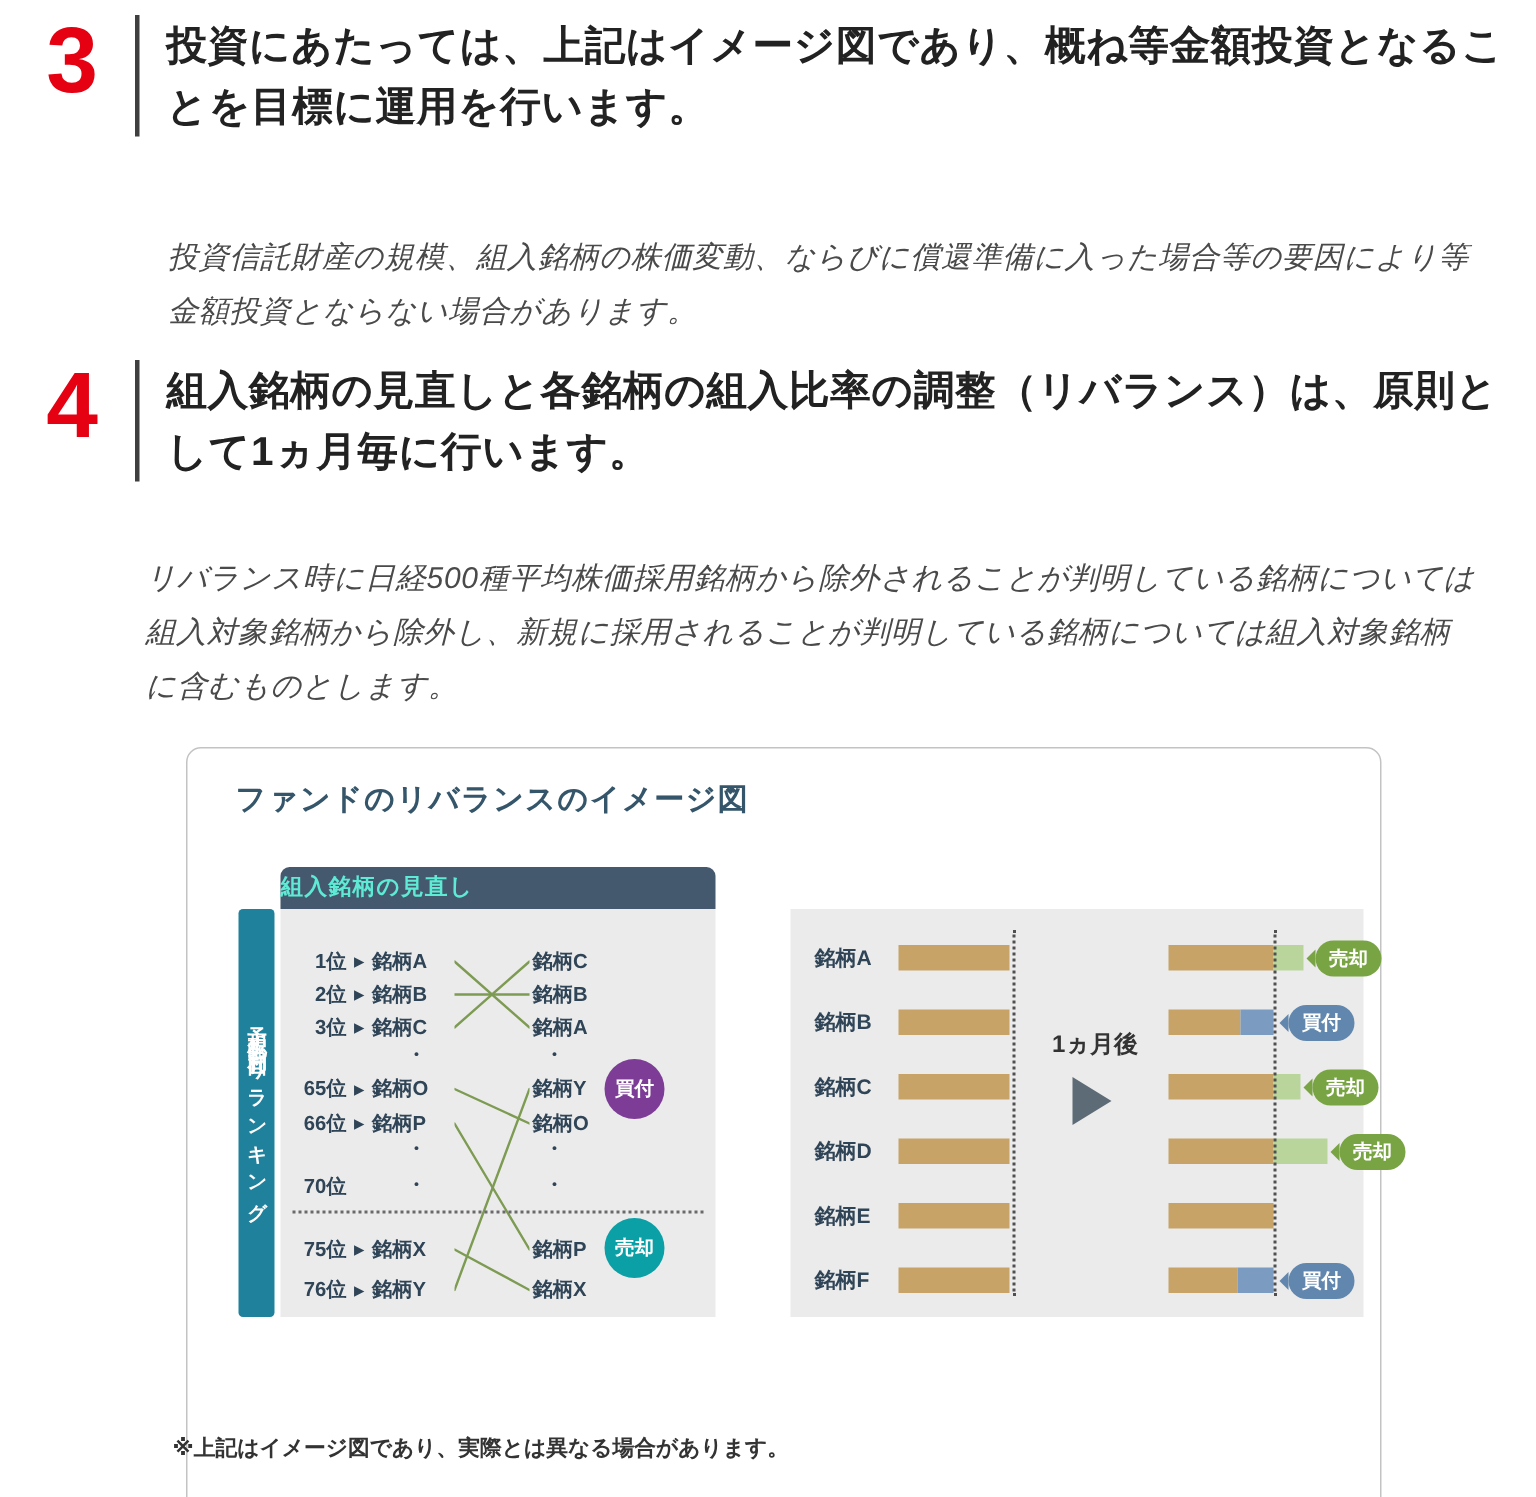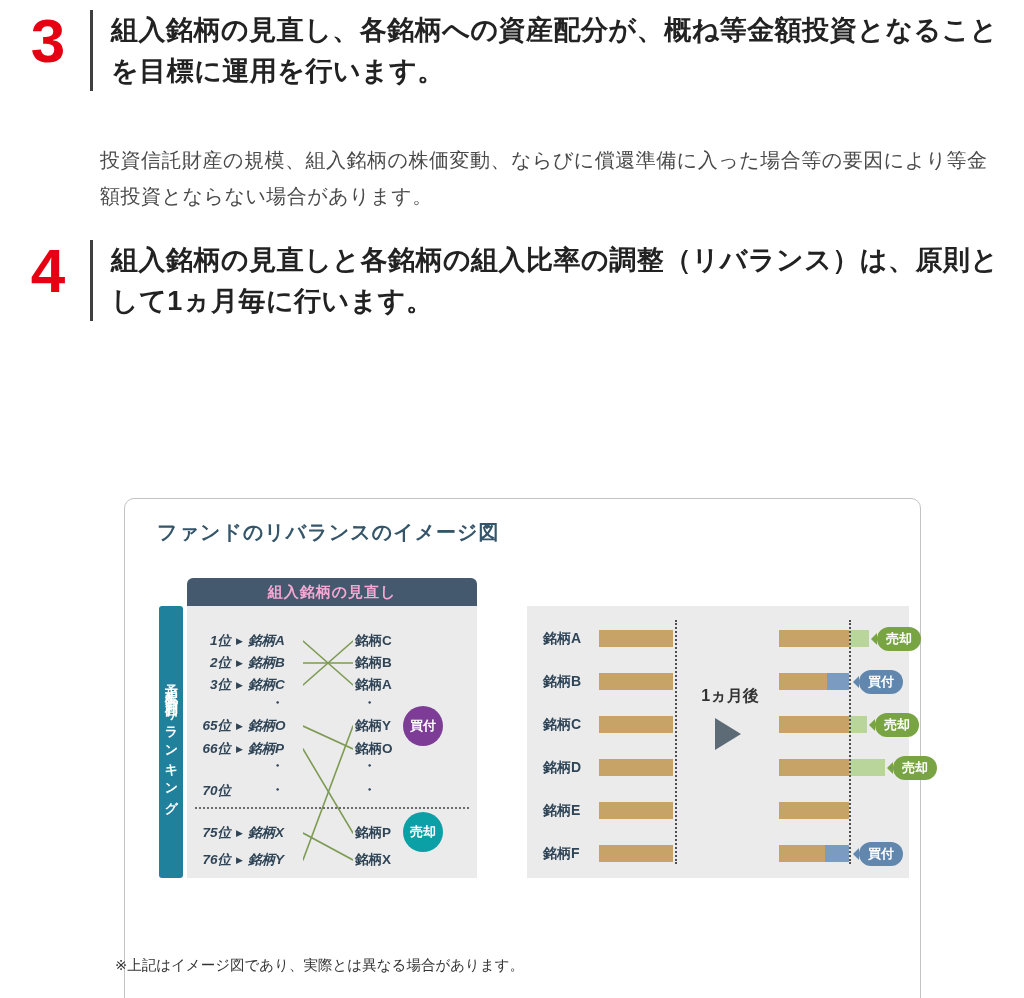--- a/index.html
+++ b/index.html
@@ -13,54 +13,55 @@
   .point-num {
     flex:0 0 64px; width:64px; text-align:center; margin-top:2px;
     font-size:62px; font-weight:bold; line-height:1; color:var(--accent-red,#e50012);
   }
   .point-heading {
     flex:1; margin:2px 0 0 10px; border-left:3px solid #3f3f3f; padding-left:18px;
     font-size:27px; font-weight:bold; line-height:1.5; letter-spacing:0.5px;
     color:var(--heading-text,#222);
   }
   .body-text {
-    position:absolute; margin:0; font-size:20px; line-height:1.8; letter-spacing:0.5px;
+    position:absolute; margin:12px; font-size:20px; line-height:1.8; letter-spacing:0.5px;
     color:var(--body-text,#4a4a4a);
+    font-style:italic;
   }
   .p3 { left:100px; right:30px; top:142px; }
   .p4 { left:85px;  right:28px; top:356px; }
 
   
   .figure {
     position:absolute; left:124px; top:498px; width:797px; height:535px;
     border:1px solid #c3c3c3; border-radius:10px; background:#fff;
   }
   .fig-title { position:absolute; left:32px; top:20px; font-size:20px; font-weight:bold; letter-spacing:1px; color:#35566a; }
 
   .side-label {
     position:absolute; left:34px; top:107px; width:24px; height:272px; border-radius:3px;
     background:var(--teal-sidebar,#1f819c); color:#fff;
     display:flex; align-items:center; justify-content:center;
   }
   .side-label span { writing-mode:vertical-rl; text-orientation:upright; font-size:13px; font-weight:bold; letter-spacing:4px; }
 
   .hdr {
-    position:absolute; top:79px; height:28px; line-height:28px; text-align:center;
+    position:absolute; top:79px; height:28px; line-height:28px; text-align:left;
     background:var(--slate-header,#44596e); border-radius:6px 6px 0 0;
-    color:#f9a8d4; font-size:15px; font-weight:bold; letter-spacing:1px;
+    color:#5eead4; font-size:15px; font-weight:bold; letter-spacing:1px;
   }
   .hdr-left  { left:62px;  width:290px; }
   .hdr-right { left:402px; width:382px; }
 
   .panel { position:absolute; top:107px; height:272px; background:var(--panel-gray,#ebebeb); }
   .panel-left  { left:62px;  width:290px; }
   .panel-right { left:402px; width:382px; }
 
   
-  .lrow { position:absolute; left:8px; height:18px; display:flex; align-items:center; font-size:13.5px; color:var(--navy-text,#2f4456);font-style:italic; }
+  .lrow { position:absolute; left:8px; height:18px; display:flex; align-items:center; font-size:13.5px; color:var(--navy-text,#2f4456); }
   .rank { width:36px; text-align:right; font-weight:bold; }
   .tri  { font-size:9px; margin:0 5px; }
   .stock { font-weight:bold; }
   .rname { position:absolute; left:168px; height:18px; line-height:18px; font-size:13.5px; font-weight:bold; color:var(--navy-text,#2f4456); }
   .dot { position:absolute; height:18px; line-height:18px; font-size:13px; font-weight:bold; color:var(--navy-text,#2f4456); }
   .cutoff { position:absolute; left:8px; right:8px; top:201px; border-top:2px dotted #6a6a6a; }
   .csvg { position:absolute; left:116px; top:0; width:50px; height:272px; }
   .csvg line { stroke:var(--line-green,#7d9b52); stroke-width:1.6; stroke-linecap:round; }
   .cbadge {
     position:absolute; width:40px; height:40px; border-radius:50%;
@@ -93,37 +94,38 @@
   }
   .pill.sell { background:var(--sell-green,#79a443); }
   .pill.sell::before { border-right-color:var(--sell-green,#79a443); }
   .pill.buy  { background:var(--buy-blue,#6187ae); }
   .pill.buy::before  { border-right-color:var(--buy-blue,#6187ae); }
 
   .fig-note {
     position:absolute; left:402px; top:390px; width:382px; margin:0;
     font-size:14.5px; line-height:1.65; color:#333; padding-left:1em; text-indent:-1em;
   }
-  .footer-note { position:absolute; left:115px; top:956px; margin:0; font-size:14.5px; color:#333; }
+  .footer-note { position:absolute; left:115px; top:956px; margin:0; font-size:14.5px; color:#333;font-weight:bold; }
 </style>
 </head>
 <body>
 
 <div class="page">
 
   <section class="point" style="top:8px">
     <div class="point-num">3</div>
-    <h2 class="point-heading">組入銘柄の見直し、各銘柄への資産配分が、概ね等金額投資となることを目標に運用を行います。</h2>
+    <h2 class="point-heading">投資にあたっては、上記はイメージ図であり、概ね等金額投資となることを目標に運用を行います。</h2>
   </section>
   <p class="body-text p3">投資信託財産の規模、組入銘柄の株価変動、ならびに償還準備に入った場合等の要因により等金額投資とならない場合があります。</p>
 
   <section class="point" style="top:238px">
     <div class="point-num">4</div>
     <h2 class="point-heading">組入銘柄の見直しと各銘柄の組入比率の調整（リバランス）は、原則として1ヵ月毎に行います。</h2>
   </section>
+  <p class="body-text p4">リバランス時に日経500種平均株価採用銘柄から除外されることが判明している銘柄については組入対象銘柄から除外し、新規に採用されることが判明している銘柄については組入対象銘柄に含むものとします。</p>
 
   <div class="figure">
     <div class="fig-title">ファンドのリバランスのイメージ図</div>
 
     <div class="side-label">
       <span>予想配当利回りランキング</span>
     </div>
 
     <div class="hdr hdr-left">組入銘柄の見直し</div>
 

